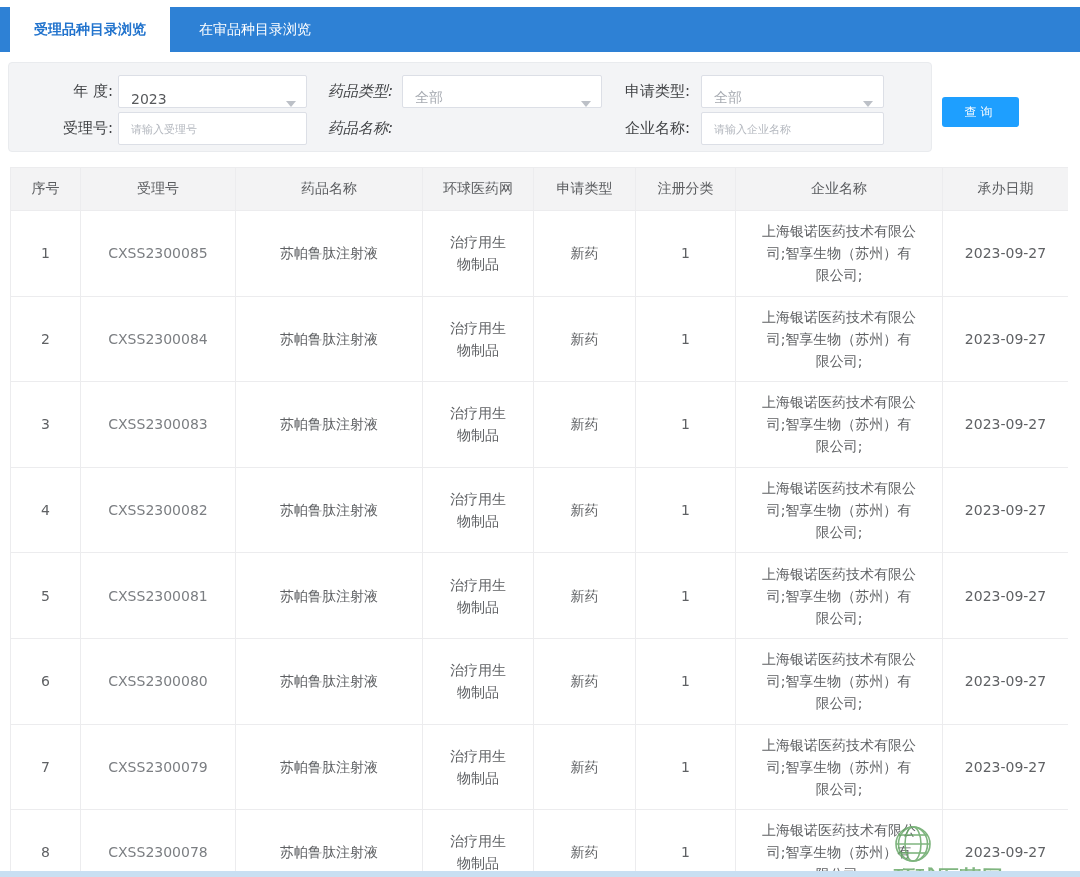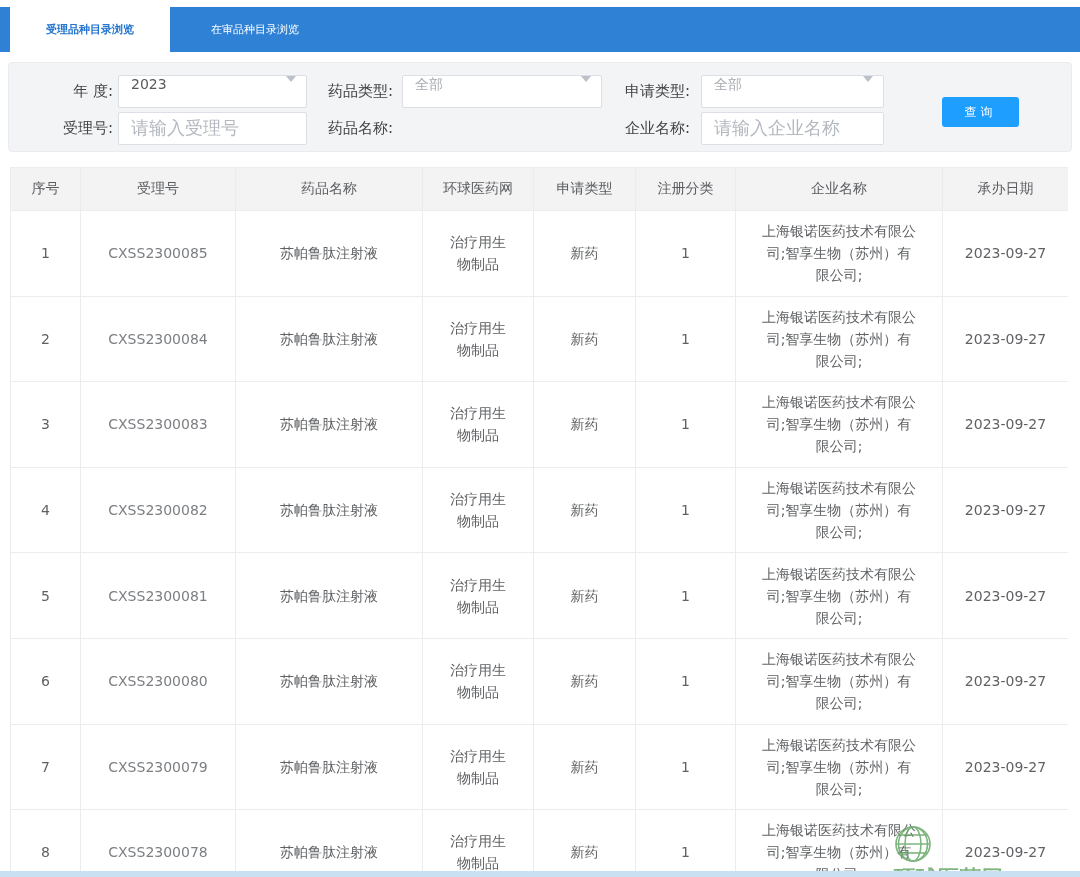--- a/index.html
+++ b/index.html
@@ -8,42 +8,42 @@
     --search-button:#1e9fff;
     --bottom-bar:#c9dff2;
   }
   *{margin:0;padding:0;box-sizing:border-box;}
   html,body{background:#fff;}
   body{font-family:"DejaVu Sans","Liberation Sans",sans-serif;}
   .page{position:relative;width:1080px;height:877px;background:#fff;overflow:hidden;}
 
   
   .tabbar{position:absolute;left:0;top:7px;width:1080px;height:45px;background:var(--tab-bar);display:flex;}
-  .tab{height:45px;display:flex;align-items:center;justify-content:center;font-size:11px;cursor:pointer;text-align:right;}
+  .tab{height:45px;display:flex;align-items:center;justify-content:center;font-size:14px;cursor:pointer;text-align:right;}
   .tab.active{width:160px;margin-left:10px;background:#fff;color:var(--active-tab-text);font-weight:bold;}
   .tab.inactive{width:170px;color:#fff;font-weight:normal;}
 
   
-  .panel{position:absolute;left:8px;top:62px;width:1064px;height:90px;background:#f3f4f6;border:1px solid #e9ebee;border-radius:4px;}
+  .panel{position:absolute;left:8px;top:62px;width:924px;height:90px;background:#f3f4f6;border:1px solid #e9ebee;border-radius:4px;}
   .form-row{position:absolute;left:0;height:33px;width:100%;}
   .form-row.r1{top:12px;}
   .form-row.r2{top:49px;}
   .f-label{position:absolute;top:0;height:33px;line-height:33px;text-align:right;font-size:15px;color:#404245;}
   .lab1{left:28px;width:76px;}
-  .lab2{left:300px;width:84px;}
+  .lab2{left:300px;width:84px;font-style:italic;}
   .lab3{left:597px;width:84px;}
   .ctrl{position:absolute;top:0;height:33px;background:#fff;border:1px solid #dcdfe6;border-radius:2px;font-size:14px;}
   .ct1{left:109px;width:189px;}
   .ct2{left:393px;width:200px;}
   .ct3{left:692px;width:183px;}
-  .select{display:flex;align-items:flex-start;padding:0 10px 0 12px;cursor:pointer;}
+  .select{display:flex;align-items:flex-end;padding:0 10px 0 12px;cursor:pointer;}
   .select .val{flex:1;color:#57595c;}
   .select .val.muted{color:#a6aab1;}
   .chevron{width:0;height:0;border-left:5px solid transparent;border-right:5px solid transparent;border-top:6px solid #bcc0c7;}
-  input.text{padding:0 12px;color:#333;outline:none;width:100%;height:31px;border:none;background:transparent;font-size:18px;font-family:Liberation Sans, sans-serif;}
+  input.text{padding:0 12px;color:#333;outline:none;width:100%;height:31px;border:none;background:transparent;font-size:11px;font-family:Liberation Sans, sans-serif;}
   input.text::placeholder{color:#b4b8bf;}
   .input-wrap{overflow:hidden;}
   .search-btn{position:absolute;left:933px;top:34px;width:77px;height:30px;background:var(--search-button);color:#fff;border:none;border-radius:3px;font-size:12px;letter-spacing:4px;cursor:pointer;font-family:inherit;}
 
   
   .table-wrap{position:absolute;left:10px;top:167px;width:1058px;height:710px;overflow:hidden;}
   table{border-collapse:collapse;table-layout:fixed;width:1058px;}
   th,td{border:1px solid #ececee;text-align:center;vertical-align:middle;font-weight:normal;}
   thead th{background:#f3f3f4;height:43px;font-size:14px;color:#5a5c5f;}
   tbody tr{height:85.6px;}

